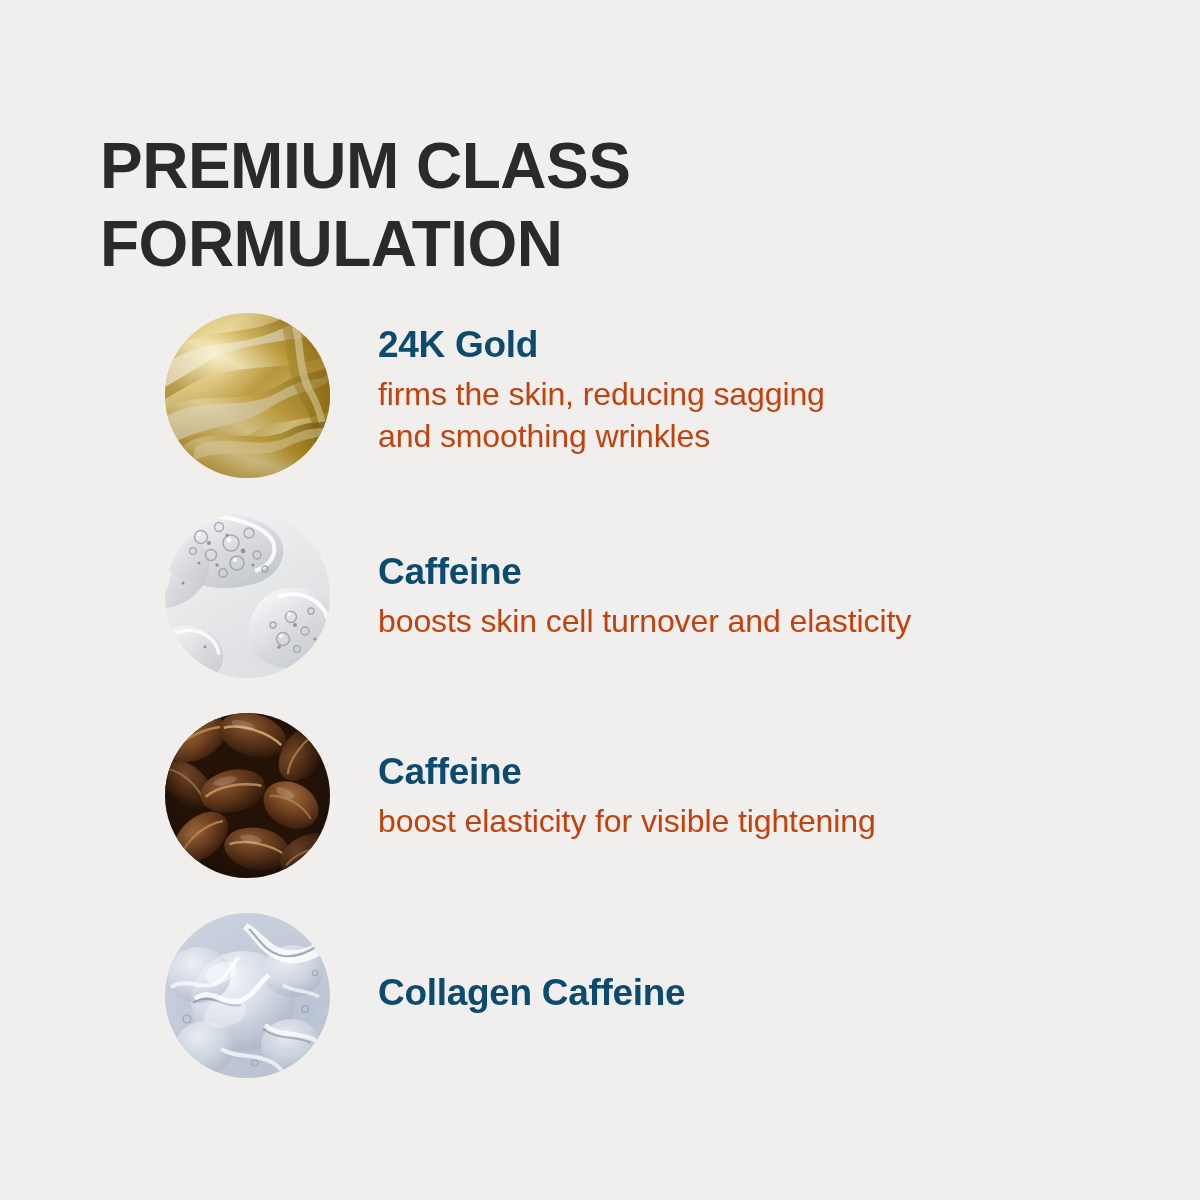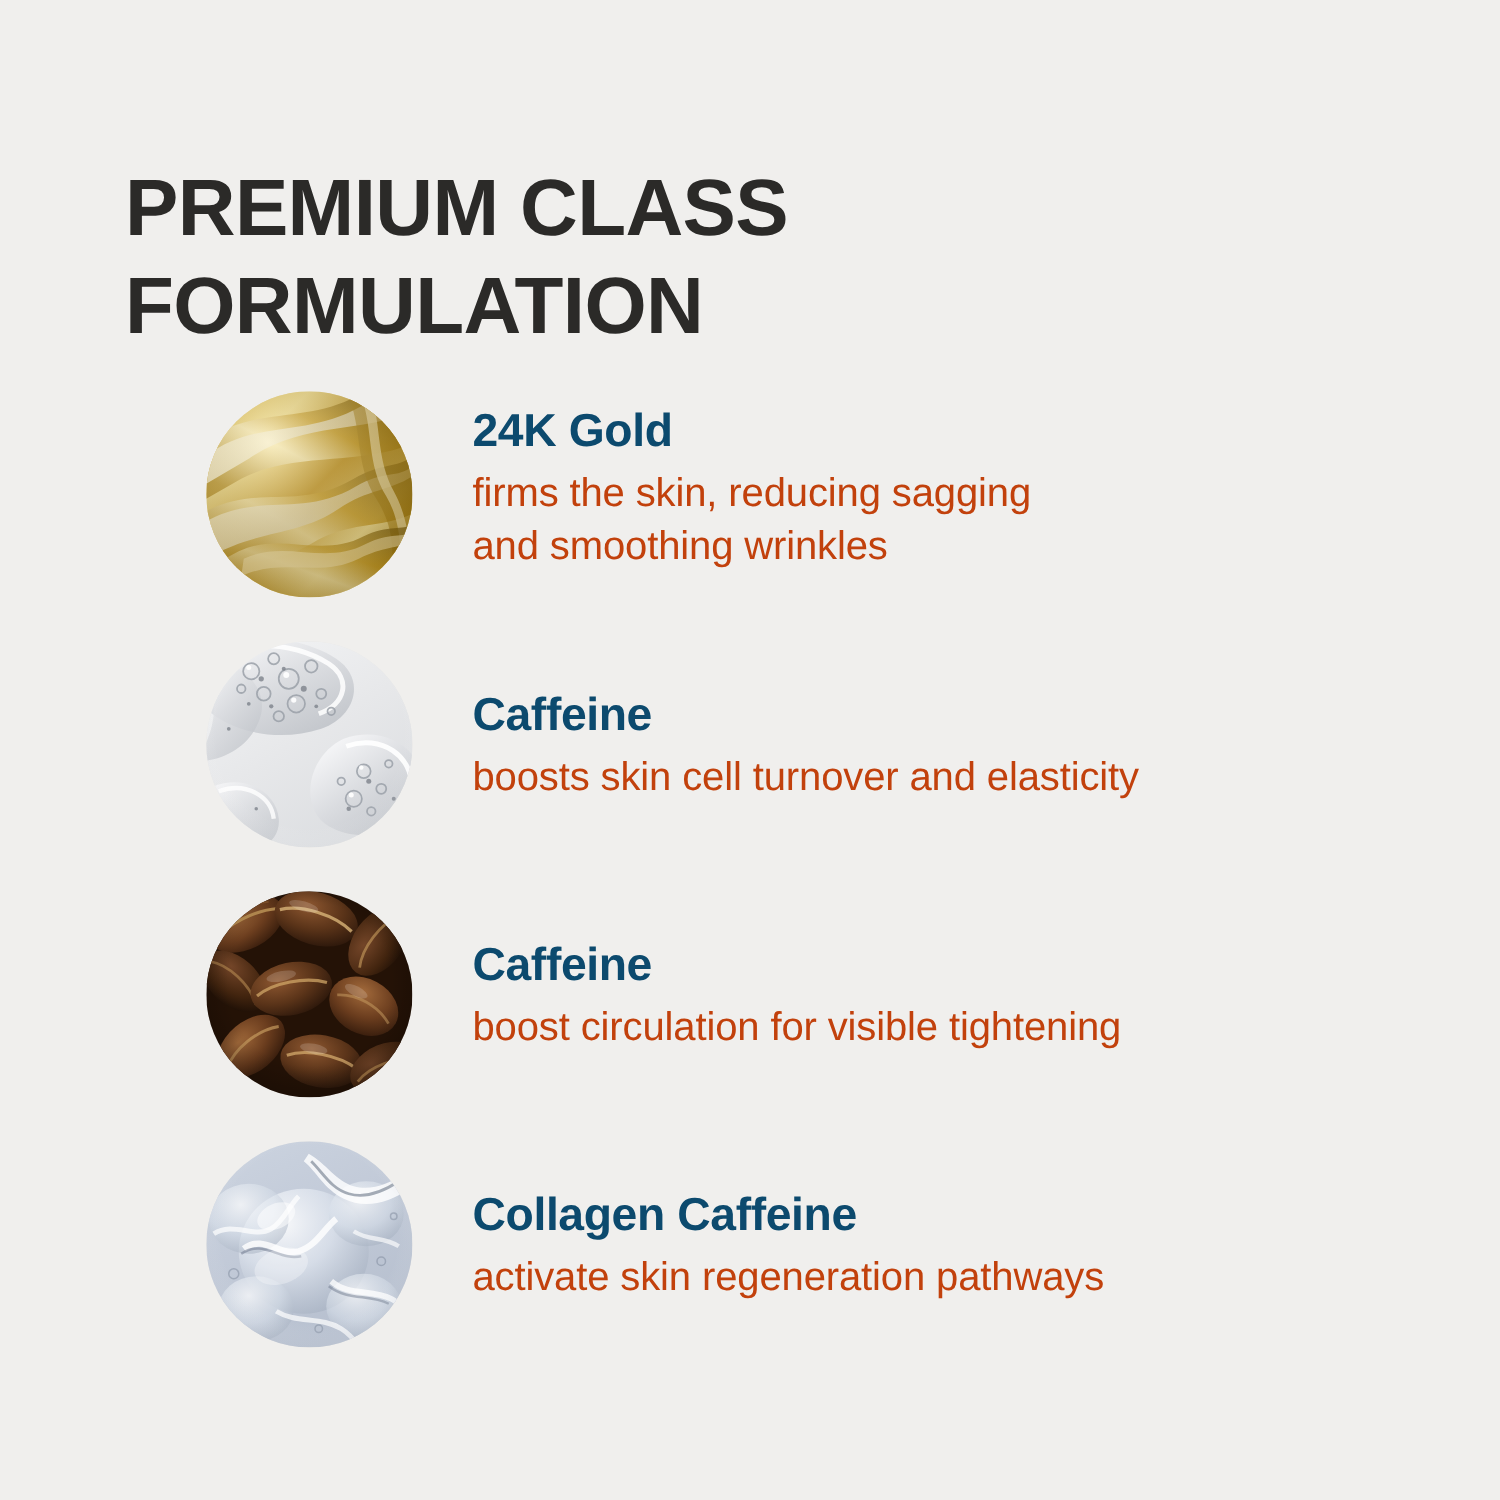--- a/index.html
+++ b/index.html
@@ -298,21 +298,21 @@
             <ellipse cx="78" cy="12" rx="12" ry="4" transform="rotate(16 78 12)"></ellipse>
             <ellipse cx="60" cy="68" rx="12" ry="4" transform="rotate(-12 60 68)"></ellipse>
             <ellipse cx="120" cy="80" rx="10" ry="4" transform="rotate(28 120 80)"></ellipse>
             <ellipse cx="86" cy="126" rx="11" ry="4" transform="rotate(10 86 126)"></ellipse>
           </g>
           <rect width="165" height="165" fill="url(#cVig)"></rect>
         </svg>
       </div>
       <div class="text-block">
         <div class="ing-name">Caffeine</div>
-        <div class="ing-desc">boost circulation for visible tightening</div>
+        <div class="ing-desc">boost elasticity for visible tightening</div>
       </div>
     </div>
 
     <div class="ingredient-row">
       <div class="thumb">
         <svg viewBox="0 0 165 165" xmlns="http://www.w3.org/2000/svg" aria-hidden="true">
           <defs>
             <linearGradient id="wBg" x1="0" y1="0" x2="0.5" y2="1">
               <stop offset="0" stop-color="#ccd4e0"></stop>
               <stop offset="0.5" stop-color="#c2cad8"></stop>
@@ -354,18 +354,17 @@
             <circle cx="22" cy="106" r="4"></circle>
               <circle cx="140" cy="96" r="3.4"></circle>
             <circle cx="90" cy="150" r="3"></circle>
               <circle cx="150" cy="60" r="2.6"></circle>
           </g>
           <rect width="165" height="165" fill="url(#wVig)"></rect>
         </svg>
       </div>
       <div class="text-block">
         <div class="ing-name">Collagen Caffeine</div>
-        <div class="ing-desc">activate skin regeneration pathways</div>
       </div>
     </div>
 
   </div>
 </div>
 
 </body></html>

